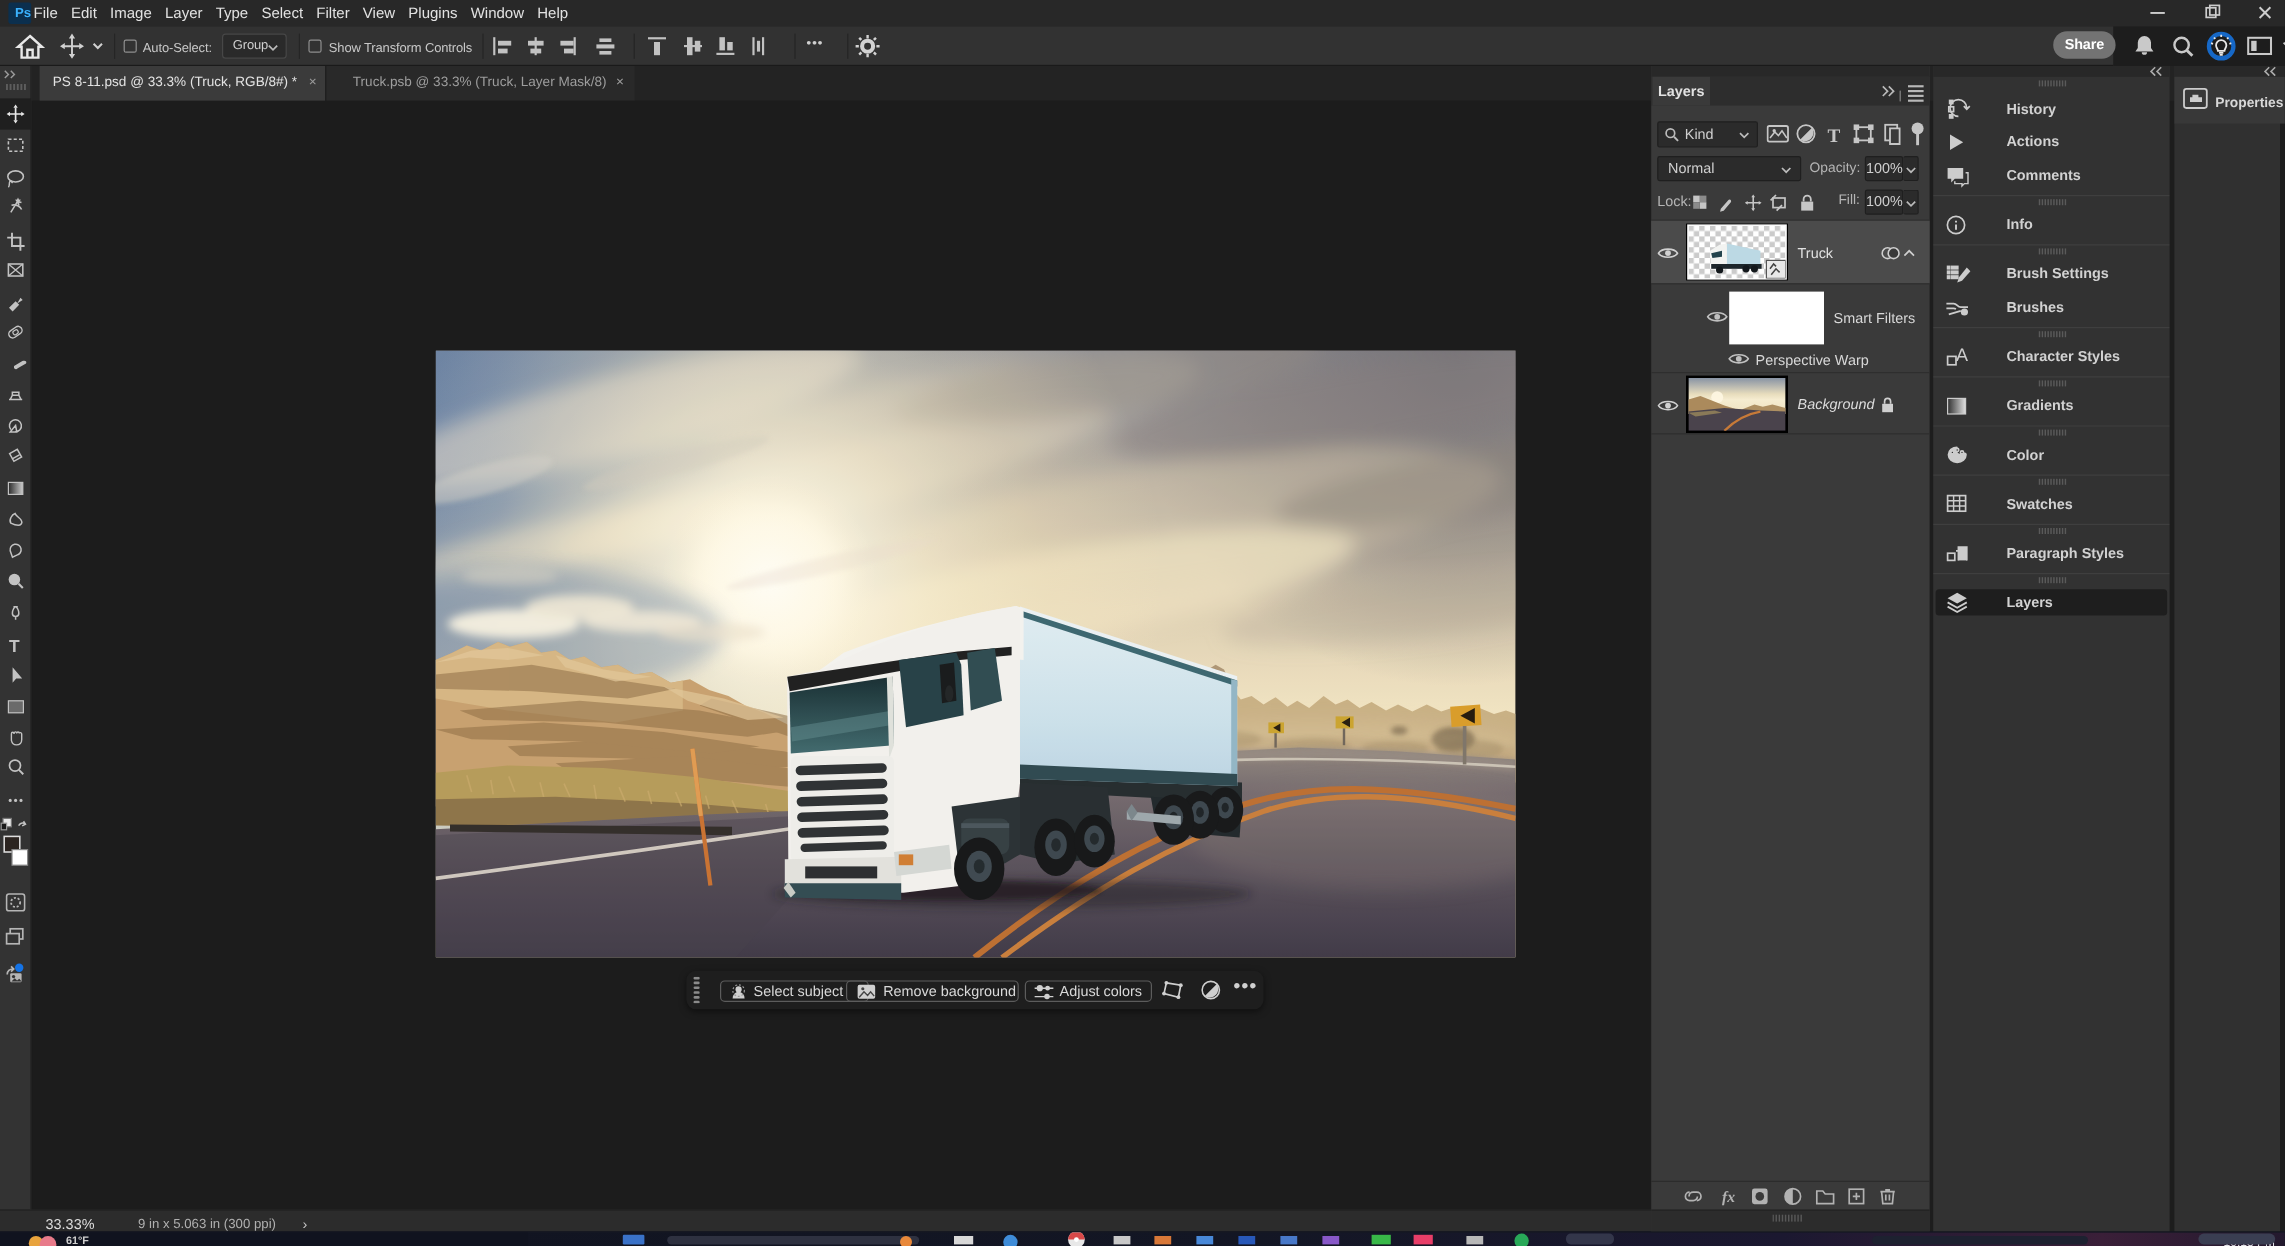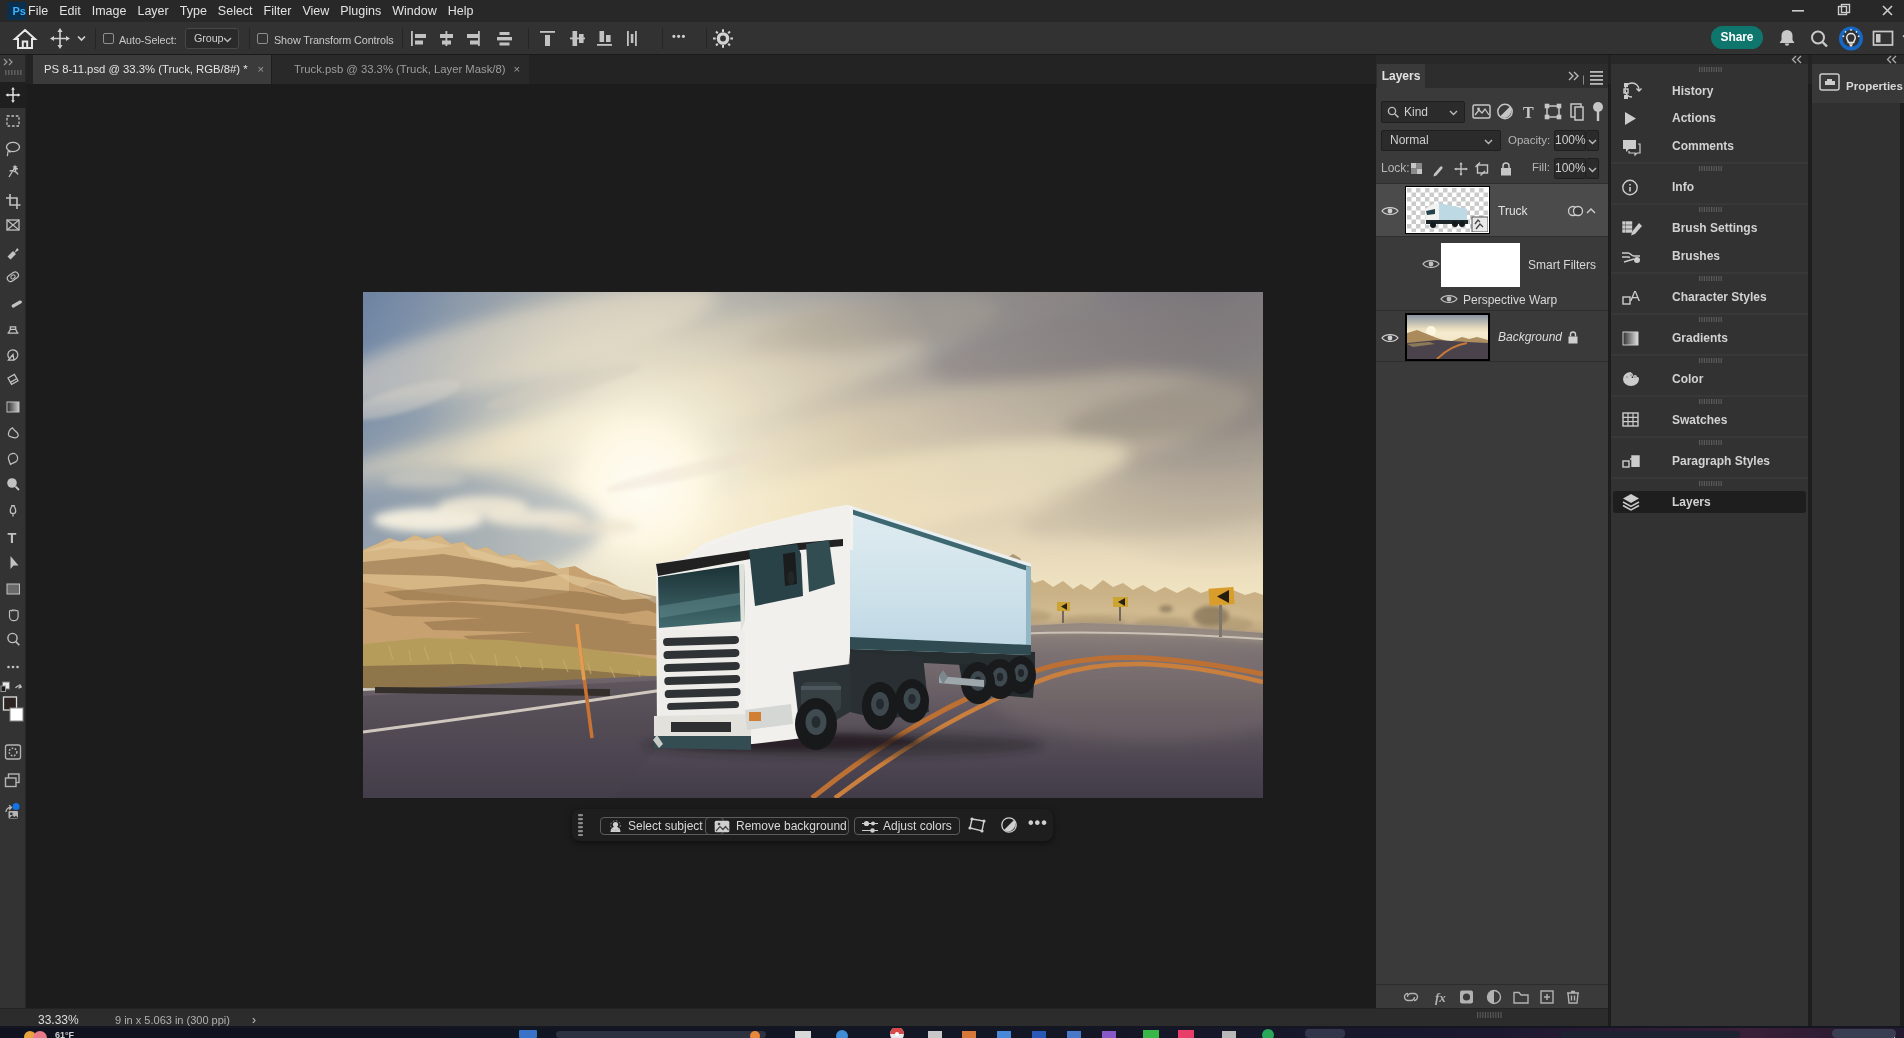--- a/index.html
+++ b/index.html
@@ -5,27 +5,27 @@
 * { margin:0; padding:0; box-sizing:border-box; }
 html,body { width:1904px; height:1038px; overflow:hidden; background:#1d1d1d;
   font-family:"Liberation Sans", sans-serif; }
 .abs { position:absolute; }
 #menubar { position:absolute; left:0; top:0; width:1904px; height:22px; background:#282828;
   color:#d6d6d6; font-size:12.5px; }
 #menubar .menus { position:absolute; left:28px; top:4px; display:flex; gap:11px; font-size:12.5px; color:#e2e2e2; }
 #pslogo { position:absolute; left:7px; top:2px; width:19px; height:18px; background:#0b2f4e;
   border-radius:2px; color:#3bb3ff; font-size:11px; font-weight:bold; text-align:right; line-height:18px; }
 #winctl { position:absolute; right:0; top:0; height:22px; color:#cfcfcf; }
-#optionsbar { position:absolute; left:0; top:22px; width:1904px; height:33px; background:#323232;
+#optionsbar { position:absolute; left:0; top:22px; width:1761px; height:33px; background:#323232;
   border-bottom:1px solid #1a1a1a; color:#c8c8c8; font-size:10.8px; letter-spacing:-0.1px;padding-left:48px; }
 .vsep { position:absolute; top:6px; width:1px; height:21px; background:#252525; }
 .checkbox { position:absolute; top:11px; width:11px; height:11px; border:1px solid #8f8f8f; border-radius:2px; background:#323232; }
 #groupdd { position:absolute; left:185px; top:6px; width:54px; height:21px; background:#2a2a2a;
   border:1px solid #474747; border-radius:3px; color:#cfcfcf; font-size:10.8px; line-height:19px; text-align:left; padding-left:8px; }
-#sharebtn { position:absolute; left:1711px; top:4px; width:52px; height:23px; background:#0f766e;
+#sharebtn { position:absolute; left:1711px; top:4px; width:52px; height:23px; background:#737373;
   border-radius:12px; color:#fff; font-size:12px; font-weight:bold; text-align:center; line-height:23px; }
 #tabbar { position:absolute; left:0; top:55px; width:1904px; height:29px; background:#232323; }
 .tab { position:absolute; top:0; height:29px; font-size:11.3px; line-height:29px; }
 #tab1 { left:33px; width:238px; background:#3b3b3b; color:#e3e3e3; }
 #tab2 { left:271px; width:258px; background:#292929; color:#9d9d9d; border-left:1px solid #1e1e1e; }
 #toolbar { position:absolute; left:0; top:55px; width:26px; height:953px; background:#333333; border-right:1px solid #272727; }
 #canvas { position:absolute; left:27px; top:84px; width:1348px; height:924px; background:#1c1c1c; }
 #photo { position:absolute; left:363px; top:292px; width:900px; height:506px; }
 #ctxbar { position:absolute; left:572px; top:809px; width:481px; height:32px; background:#1e1e1e;
   border-radius:8px; box-shadow:0 2px 6px rgba(0,0,0,.5); }

